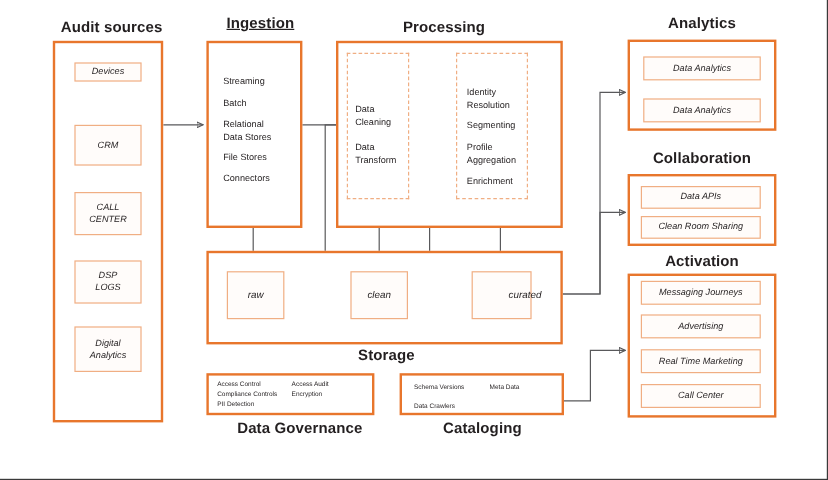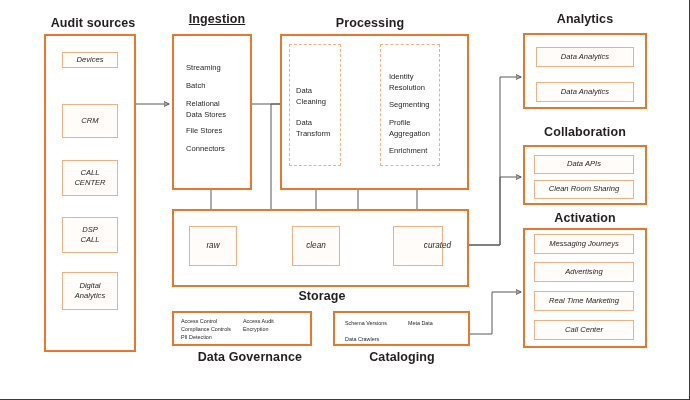--- a/index.html
+++ b/index.html
@@ -117,21 +117,21 @@
   </svg>
 
   <div class="grp-title" style="left:38px; top:16px; width:110px;">Audit sources</div>
   <div class="outer" style="left:44px; top:34px; width:92px; height:318px;"></div>
 
   <div class="item" style="left:62px; top:52px; width:56px; height:16px;">Devices</div>
   <div class="item" style="left:62px; top:104px; width:56px; height:34px;">CRM</div>
   <div class="item" style="left:62px; top:160px; width:56px; height:36px; white-space:pre-line;text-align:center;">CALL
 CENTER</div>
   <div class="item" style="left:62px; top:217px; width:56px; height:36px; white-space:pre-line;">DSP
-CALL</div>
+LOGS</div>
   <div class="item" style="left:62px; top:272px; width:56px; height:38px; white-space:pre-line;">Digital
 Analytics</div>
 
   <div class="grp-title" style="left:175px; top:12px; width:84px;text-decoration:underline;">Ingestion</div>
   <div class="outer" style="left:172px; top:34px; width:80px; height:156px;"></div>
 
   <div class="txt" style="left:186px; top:62px;">Streaming</div>
   <div class="txt" style="left:186px; top:80px;">Batch</div>
   <div class="txt" style="left:186px; top:98px;">Relational
 Data Stores</div>

